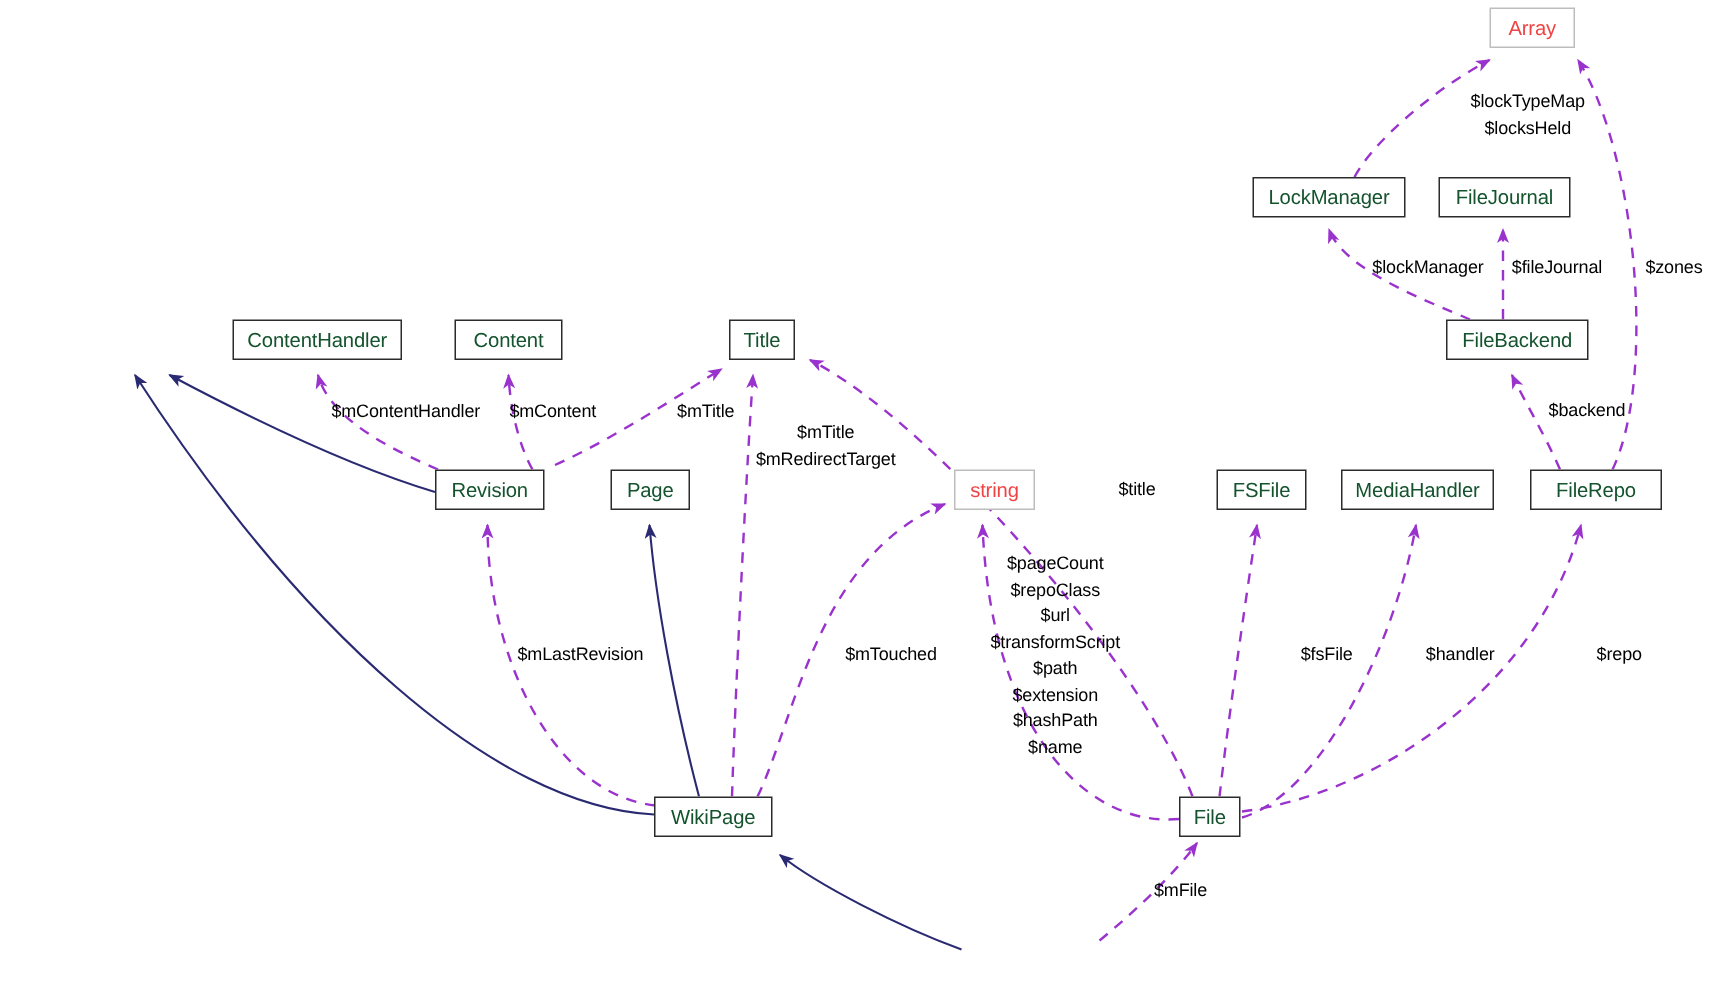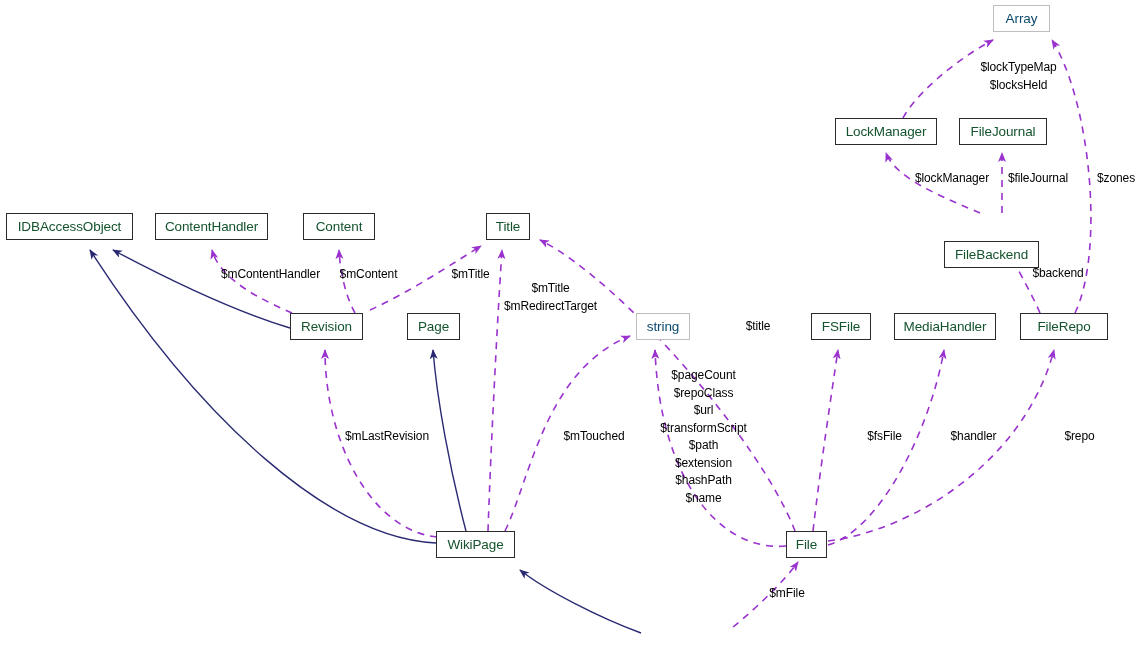--- a/index.html
+++ b/index.html
@@ -39,21 +39,21 @@
     letter-spacing: -0.1px;
     white-space: nowrap;
     line-height: 1;
   }
   .node.highlight {
     background: #c0c0c0;
     border: 1px solid #2b2b2b;
   }
   .node.light {
     border: 1px solid #bdbdbd;
-    color: #0c4a6e;
+    color: #ef4444;
   }
   .edge-label {
     position: absolute;
     font-size: 12px;
     color: #000000;
     white-space: pre;
     line-height: 17.5px;
     text-align: center;
     pointer-events: none;
     letter-spacing: -0.1px;
@@ -122,29 +122,28 @@
       <path d="M733,627 C760,605 785,580 798,562" marker-end="url(#arrow-usage)"></path>
     </g>
   </svg>
 
   <div class="node light" style="left:993px; top:5px; width:57px; height:27px;">Array</div>
 
   <div class="node" style="left:835px; top:118px; width:102px; height:27px;">LockManager</div>
 
   <div class="node" style="left:959px; top:118px; width:88px; height:27px;">FileJournal</div>
 
-  <div class="node" style="left:6px; top:213px; width:127px; height:27px;">IDBAccessObject</div>
 
   <div class="node" style="left:155px; top:213px; width:113px; height:27px;">ContentHandler</div>
 
   <div class="node" style="left:303px; top:213px; width:72px; height:27px;">Content</div>
 
   <div class="node" style="left:486px; top:213px; width:44px; height:27px;">Title</div>
 
-  <div class="node" style="left:944px; top:213px; width:95px; height:27px;margin-top:28px;">FileBackend</div>
+  <div class="node" style="left:964px; top:213px; width:95px; height:27px;">FileBackend</div>
 
   <div class="node" style="left:290px; top:313px; width:73px; height:27px;">Revision</div>
 
   <div class="node" style="left:407px; top:313px; width:53px; height:27px;">Page</div>
 
   <div class="node light" style="left:636px; top:313px; width:54px; height:27px;">string</div>
 
   <div class="node" style="left:811px; top:313px; width:60px; height:27px;">FSFile</div>
 
   <div class="node" style="left:894px; top:313px; width:102px; height:27px;">MediaHandler</div>

